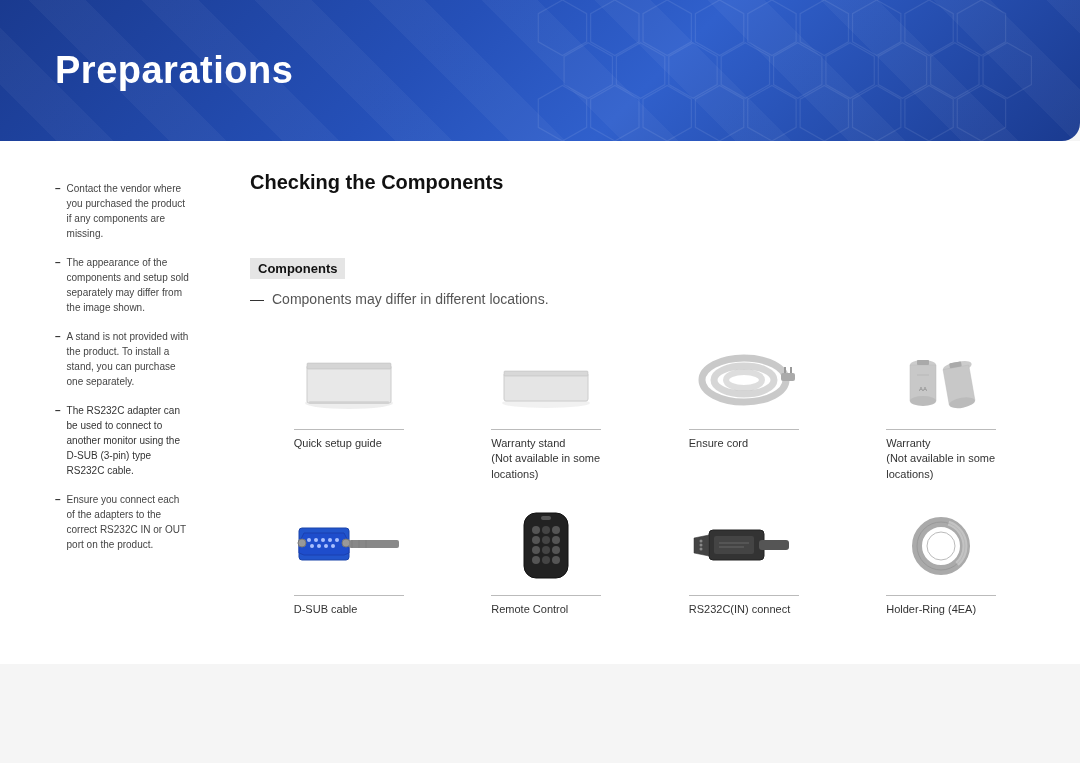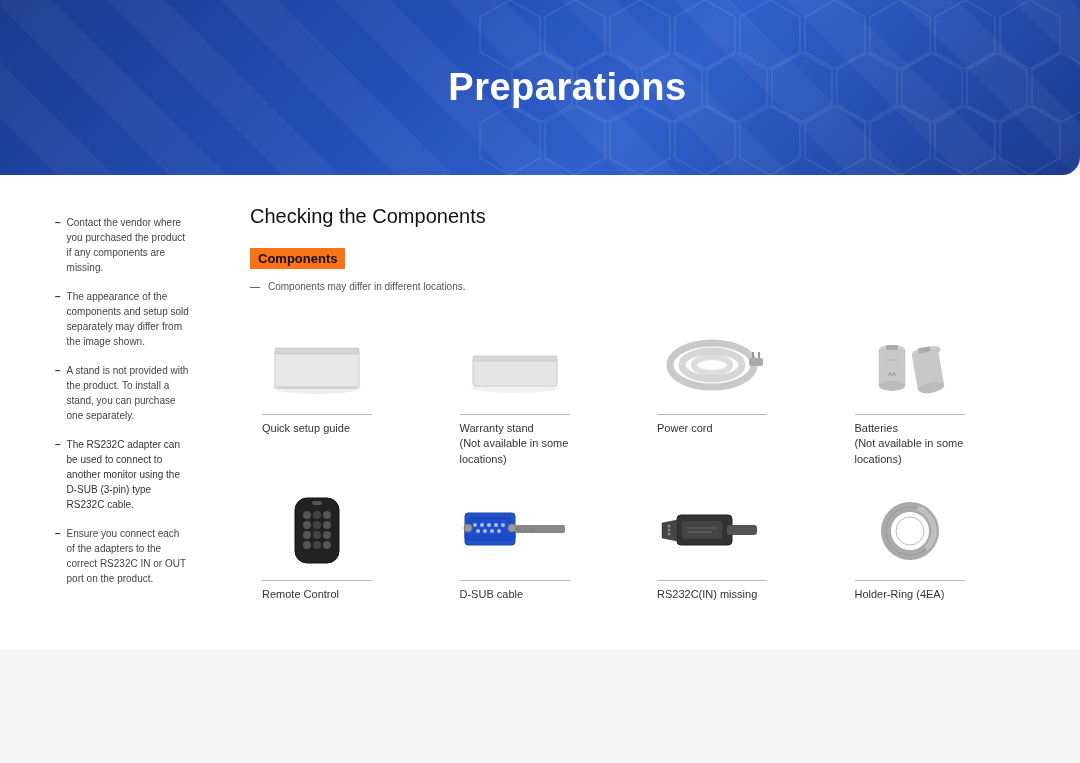--- a/index.html
+++ b/index.html
@@ -7,29 +7,28 @@
       font-family: 'Arial', sans-serif;
       background: #f5f5f5;
       width: 1080px;
       min-height: 763px;
       overflow: hidden;
     }
 
     
     .header-banner {
       width: 100%;
-      height: 175px;
+      height: 141px;
       background: linear-gradient(135deg, #1a3a8f 0%, #2550b8 40%, #3060cc 60%, #1a3a8f 100%);
       position: relative;
       border-radius: 0 0 18px 0;
       overflow: hidden;
       display: flex;
       align-items: center;
       padding-left: 55px;
-      justify-content: center;
     }
 
     .header-banner::before {
       content: '';
       position: absolute;
       top: 0; left: 0; right: 0; bottom: 0;
       background-image:
         repeating-linear-gradient(
           45deg,
           transparent,
@@ -93,37 +92,38 @@
     }
 
     
     .content-area {
       flex: 1;
       padding: 0 40px;
     }
 
     .section-title {
       font-size: 20px;
-      font-weight: 400;
+      font-weight: 700;
       color: #111;
       margin-bottom: 20px;
     }
 
     .components-badge {
       display: inline-block;
-      background: #f97316;
+      background: #e5e5e5;
       color: #111;
       font-size: 13px;
       font-weight: 700;
       padding: 3px 8px;
       margin-bottom: 12px;
+      margin-top: 44px;
     }
 
     .components-note {
-      font-size: 10px;
+      font-size: 14px;
       color: #555;
       margin-bottom: 25px;
       display: flex;
       align-items: flex-end;
       gap: 8px;
     }
 
     .components-note::before {
       content: '—';
       color: #333;
@@ -133,21 +133,21 @@
     .components-grid {
       display: grid;
       grid-template-columns: repeat(4, 1fr);
       gap: 0;
     }
 
     .component-item {
       padding: 10px 12px 16px 12px;
       display: flex;
       flex-direction: column;
-      align-items: flex-start;
+      align-items: center;
     }
 
     .component-image {
       width: 110px;
       height: 75px;
       display: flex;
       align-items: center;
       justify-content: center;
       margin-bottom: 10px;
     }
@@ -292,21 +292,21 @@
             <ellipse cx="55" cy="35" rx="42" ry="22" fill="none" stroke="#bbb" stroke-width="7" opacity="0.8"></ellipse>
             <ellipse cx="55" cy="35" rx="30" ry="14" fill="none" stroke="#bbb" stroke-width="7" opacity="0.6"></ellipse>
             <ellipse cx="55" cy="35" rx="18" ry="8" fill="none" stroke="#bbb" stroke-width="6" opacity="0.5"></ellipse>
 
             <rect x="92" y="28" width="14" height="8" rx="2" fill="#aaa"></rect>
             <line x1="96" y1="22" x2="96" y2="28" stroke="#999" stroke-width="2"></line>
             <line x1="102" y1="22" x2="102" y2="28" stroke="#999" stroke-width="2"></line>
           </svg>
         </div>
         <div class="component-label">
-          <span>Power cord</span>
+          <span>Ensure cord</span>
         </div>
       </div>
 
       <div class="component-item">
         <div class="component-image">
           <svg width="100" height="70" viewBox="0 0 100 70" xmlns="http://www.w3.org/2000/svg">
 
             <ellipse cx="32" cy="20" rx="13" ry="5" fill="#ccc"></ellipse>
             <rect x="19" y="20" width="26" height="36" fill="#c8c8c8" stroke="#bbb" stroke-width="0.5"></rect>
             <ellipse cx="32" cy="56" rx="13" ry="5" fill="#bbb"></ellipse>
@@ -317,22 +317,54 @@
             <ellipse cx="68" cy="22" rx="13" ry="5" fill="#ccc" transform="rotate(-15,68,22)"></ellipse>
             <g transform="rotate(-10,68,40)">
               <ellipse cx="68" cy="22" rx="13" ry="5" fill="#ccc"></ellipse>
               <rect x="55" y="22" width="26" height="36" fill="#c8c8c8" stroke="#bbb" stroke-width="0.5"></rect>
               <ellipse cx="68" cy="58" rx="13" ry="5" fill="#bbb"></ellipse>
               <rect x="62" y="17" width="12" height="5" rx="1" fill="#aaa"></rect>
             </g>
           </svg>
         </div>
         <div class="component-label">
-          <span>Batteries</span><br>
+          <span>Warranty</span><br>
           <span>(Not available in some locations)</span>
+        </div>
+      </div>
+
+      <div class="component-item">
+        <div class="component-image">
+          <svg width="110" height="75" viewBox="0 0 110 75" xmlns="http://www.w3.org/2000/svg">
+
+            <rect x="5" y="20" width="50" height="32" rx="3" fill="#2255cc" stroke="#1a44aa" stroke-width="1"></rect>
+
+            <polygon points="10,25 50,25 55,35 55,45 50,47 10,47 5,45 5,35" fill="#1e4dcc" stroke="#1a40b0" stroke-width="1"></polygon>
+
+            <circle cx="15" cy="32" r="2" fill="#aac0ff"></circle>
+            <circle cx="22" cy="32" r="2" fill="#aac0ff"></circle>
+            <circle cx="29" cy="32" r="2" fill="#aac0ff"></circle>
+            <circle cx="36" cy="32" r="2" fill="#aac0ff"></circle>
+            <circle cx="43" cy="32" r="2" fill="#aac0ff"></circle>
+            <circle cx="18" cy="38" r="2" fill="#aac0ff"></circle>
+            <circle cx="25" cy="38" r="2" fill="#aac0ff"></circle>
+            <circle cx="32" cy="38" r="2" fill="#aac0ff"></circle>
+            <circle cx="39" cy="38" r="2" fill="#aac0ff"></circle>
+
+            <circle cx="8" cy="35" r="4" fill="#999" stroke="#777" stroke-width="1"></circle>
+            <circle cx="52" cy="35" r="4" fill="#999" stroke="#777" stroke-width="1"></circle>
+
+            <rect x="55" y="32" width="50" height="8" rx="2" fill="#888"></rect>
+            <line x1="58" y1="32" x2="58" y2="40" stroke="#777" stroke-width="0.5"></line>
+            <line x1="65" y1="32" x2="65" y2="40" stroke="#777" stroke-width="0.5"></line>
+            <line x1="72" y1="32" x2="72" y2="40" stroke="#777" stroke-width="0.5"></line>
+          </svg>
+        </div>
+        <div class="component-label">
+          <span>D-SUB cable</span>
         </div>
       </div>
 
       <div class="component-item">
         <div class="component-image">
           <svg width="100" height="75" viewBox="0 0 100 75" xmlns="http://www.w3.org/2000/svg">
 
             <rect x="28" y="5" width="44" height="65" rx="12" fill="#222" stroke="#111" stroke-width="1"></rect>
 
             <circle cx="40" cy="22" r="4" fill="#555"></circle>
@@ -353,69 +385,37 @@
         </div>
         <div class="component-label">
           <span>Remote Control</span>
         </div>
       </div>
 
       <div class="component-item">
         <div class="component-image">
           <svg width="110" height="75" viewBox="0 0 110 75" xmlns="http://www.w3.org/2000/svg">
 
-            <rect x="5" y="20" width="50" height="32" rx="3" fill="#2255cc" stroke="#1a44aa" stroke-width="1"></rect>
-
-            <polygon points="10,25 50,25 55,35 55,45 50,47 10,47 5,45 5,35" fill="#1e4dcc" stroke="#1a40b0" stroke-width="1"></polygon>
-
-            <circle cx="15" cy="32" r="2" fill="#aac0ff"></circle>
-            <circle cx="22" cy="32" r="2" fill="#aac0ff"></circle>
-            <circle cx="29" cy="32" r="2" fill="#aac0ff"></circle>
-            <circle cx="36" cy="32" r="2" fill="#aac0ff"></circle>
-            <circle cx="43" cy="32" r="2" fill="#aac0ff"></circle>
-            <circle cx="18" cy="38" r="2" fill="#aac0ff"></circle>
-            <circle cx="25" cy="38" r="2" fill="#aac0ff"></circle>
-            <circle cx="32" cy="38" r="2" fill="#aac0ff"></circle>
-            <circle cx="39" cy="38" r="2" fill="#aac0ff"></circle>
-
-            <circle cx="8" cy="35" r="4" fill="#999" stroke="#777" stroke-width="1"></circle>
-            <circle cx="52" cy="35" r="4" fill="#999" stroke="#777" stroke-width="1"></circle>
-
-            <rect x="55" y="32" width="50" height="8" rx="2" fill="#888"></rect>
-            <line x1="58" y1="32" x2="58" y2="40" stroke="#777" stroke-width="0.5"></line>
-            <line x1="65" y1="32" x2="65" y2="40" stroke="#777" stroke-width="0.5"></line>
-            <line x1="72" y1="32" x2="72" y2="40" stroke="#777" stroke-width="0.5"></line>
-          </svg>
-        </div>
-        <div class="component-label">
-          <span>D-SUB cable</span>
-        </div>
-      </div>
-
-      <div class="component-item">
-        <div class="component-image">
-          <svg width="110" height="75" viewBox="0 0 110 75" xmlns="http://www.w3.org/2000/svg">
-
             <rect x="20" y="22" width="55" height="30" rx="4" fill="#333" stroke="#222" stroke-width="1"></rect>
 
             <rect x="70" y="32" width="30" height="10" rx="3" fill="#555"></rect>
 
             <polygon points="20,27 5,30 5,45 20,48" fill="#444" stroke="#333" stroke-width="0.5"></polygon>
 
             <circle cx="12" cy="33" r="1.5" fill="#888"></circle>
             <circle cx="12" cy="37" r="1.5" fill="#888"></circle>
             <circle cx="12" cy="41" r="1.5" fill="#888"></circle>
 
             <rect x="25" y="28" width="40" height="18" rx="2" fill="#444"></rect>
             <line x1="30" y1="35" x2="60" y2="35" stroke="#666" stroke-width="1"></line>
             <line x1="30" y1="39" x2="55" y2="39" stroke="#666" stroke-width="1"></line>
           </svg>
         </div>
         <div class="component-label">
-          <span>RS232C(IN) missing</span>
+          <span>RS232C(IN) connect</span>
         </div>
       </div>
 
       <div class="component-item">
         <div class="component-image">
           <svg width="100" height="70" viewBox="0 0 100 70" xmlns="http://www.w3.org/2000/svg">
 
             <circle cx="50" cy="35" r="24" fill="none" stroke="#aaa" stroke-width="10"></circle>
             <circle cx="50" cy="35" r="24" fill="none" stroke="#999" stroke-width="1"></circle>
             <circle cx="50" cy="35" r="14" fill="none" stroke="#bbb" stroke-width="1"></circle>

